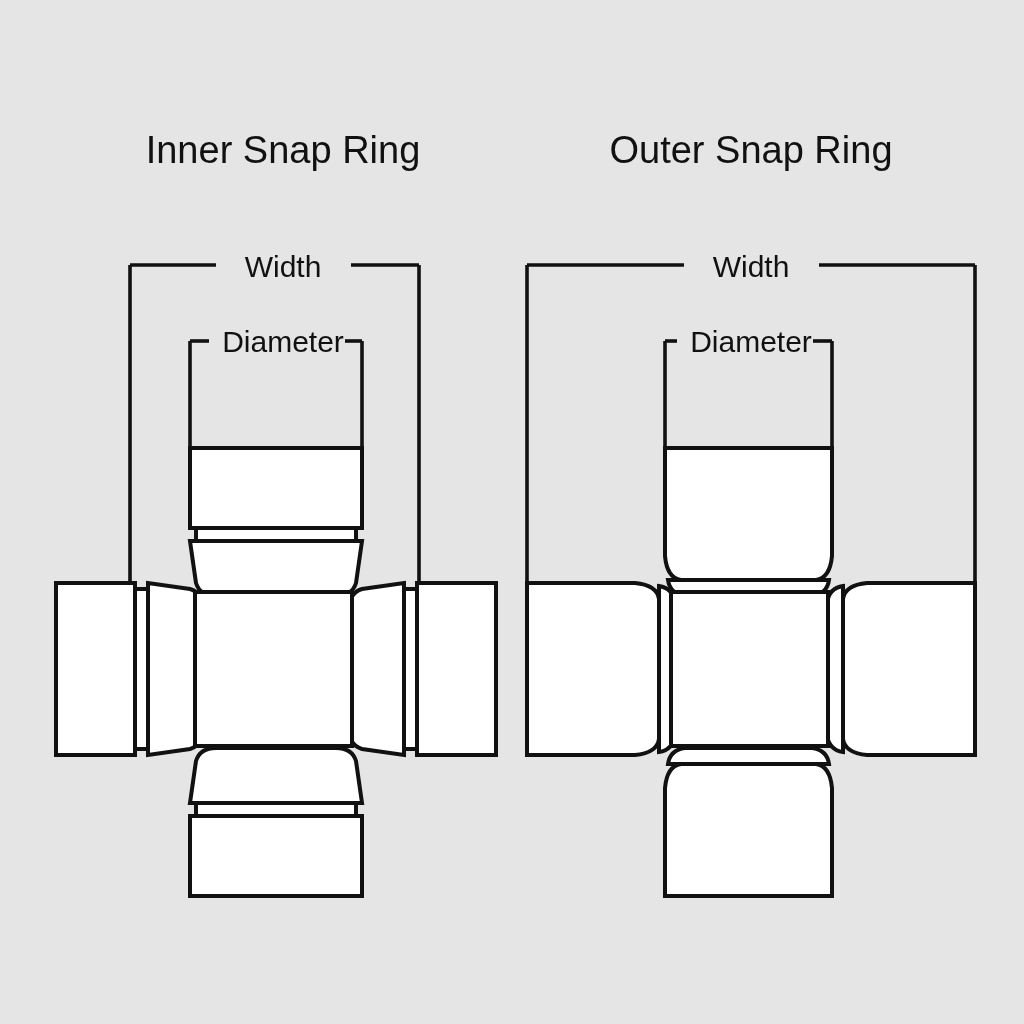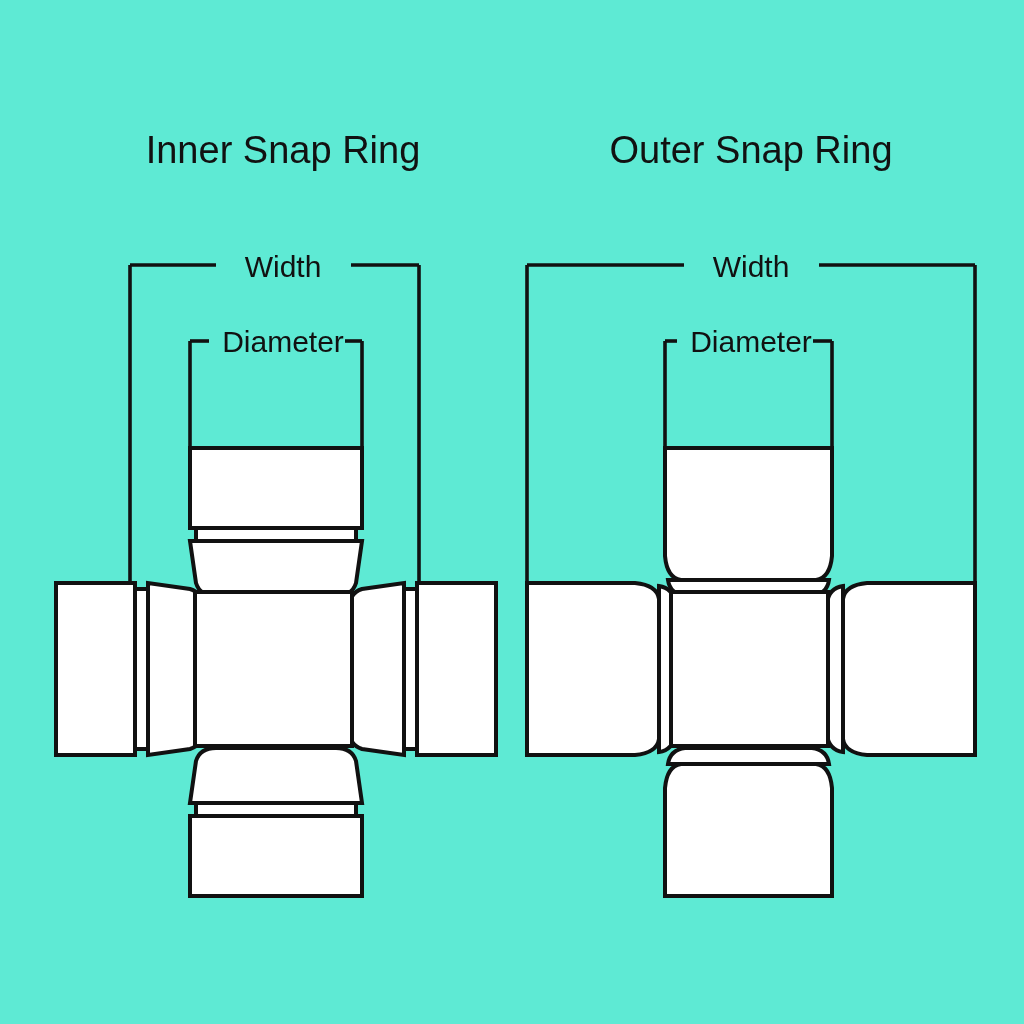--- a/index.html
+++ b/index.html
@@ -12,21 +12,21 @@
     width: 1024px;
     height: 1024px;
     font-family: "Liberation Sans", sans-serif;
     color: #111111;
     overflow: hidden;
   }
   .page {
     position: relative;
     width: 1024px;
     height: 1024px;
-    background: #5eead4;
+    background: #e5e5e5;
   }
   .diagram-svg {
     position: absolute;
     left: 0;
     top: 0;
     width: 1024px;
     height: 1024px;
     display: block;
   }
   .panel-title {

